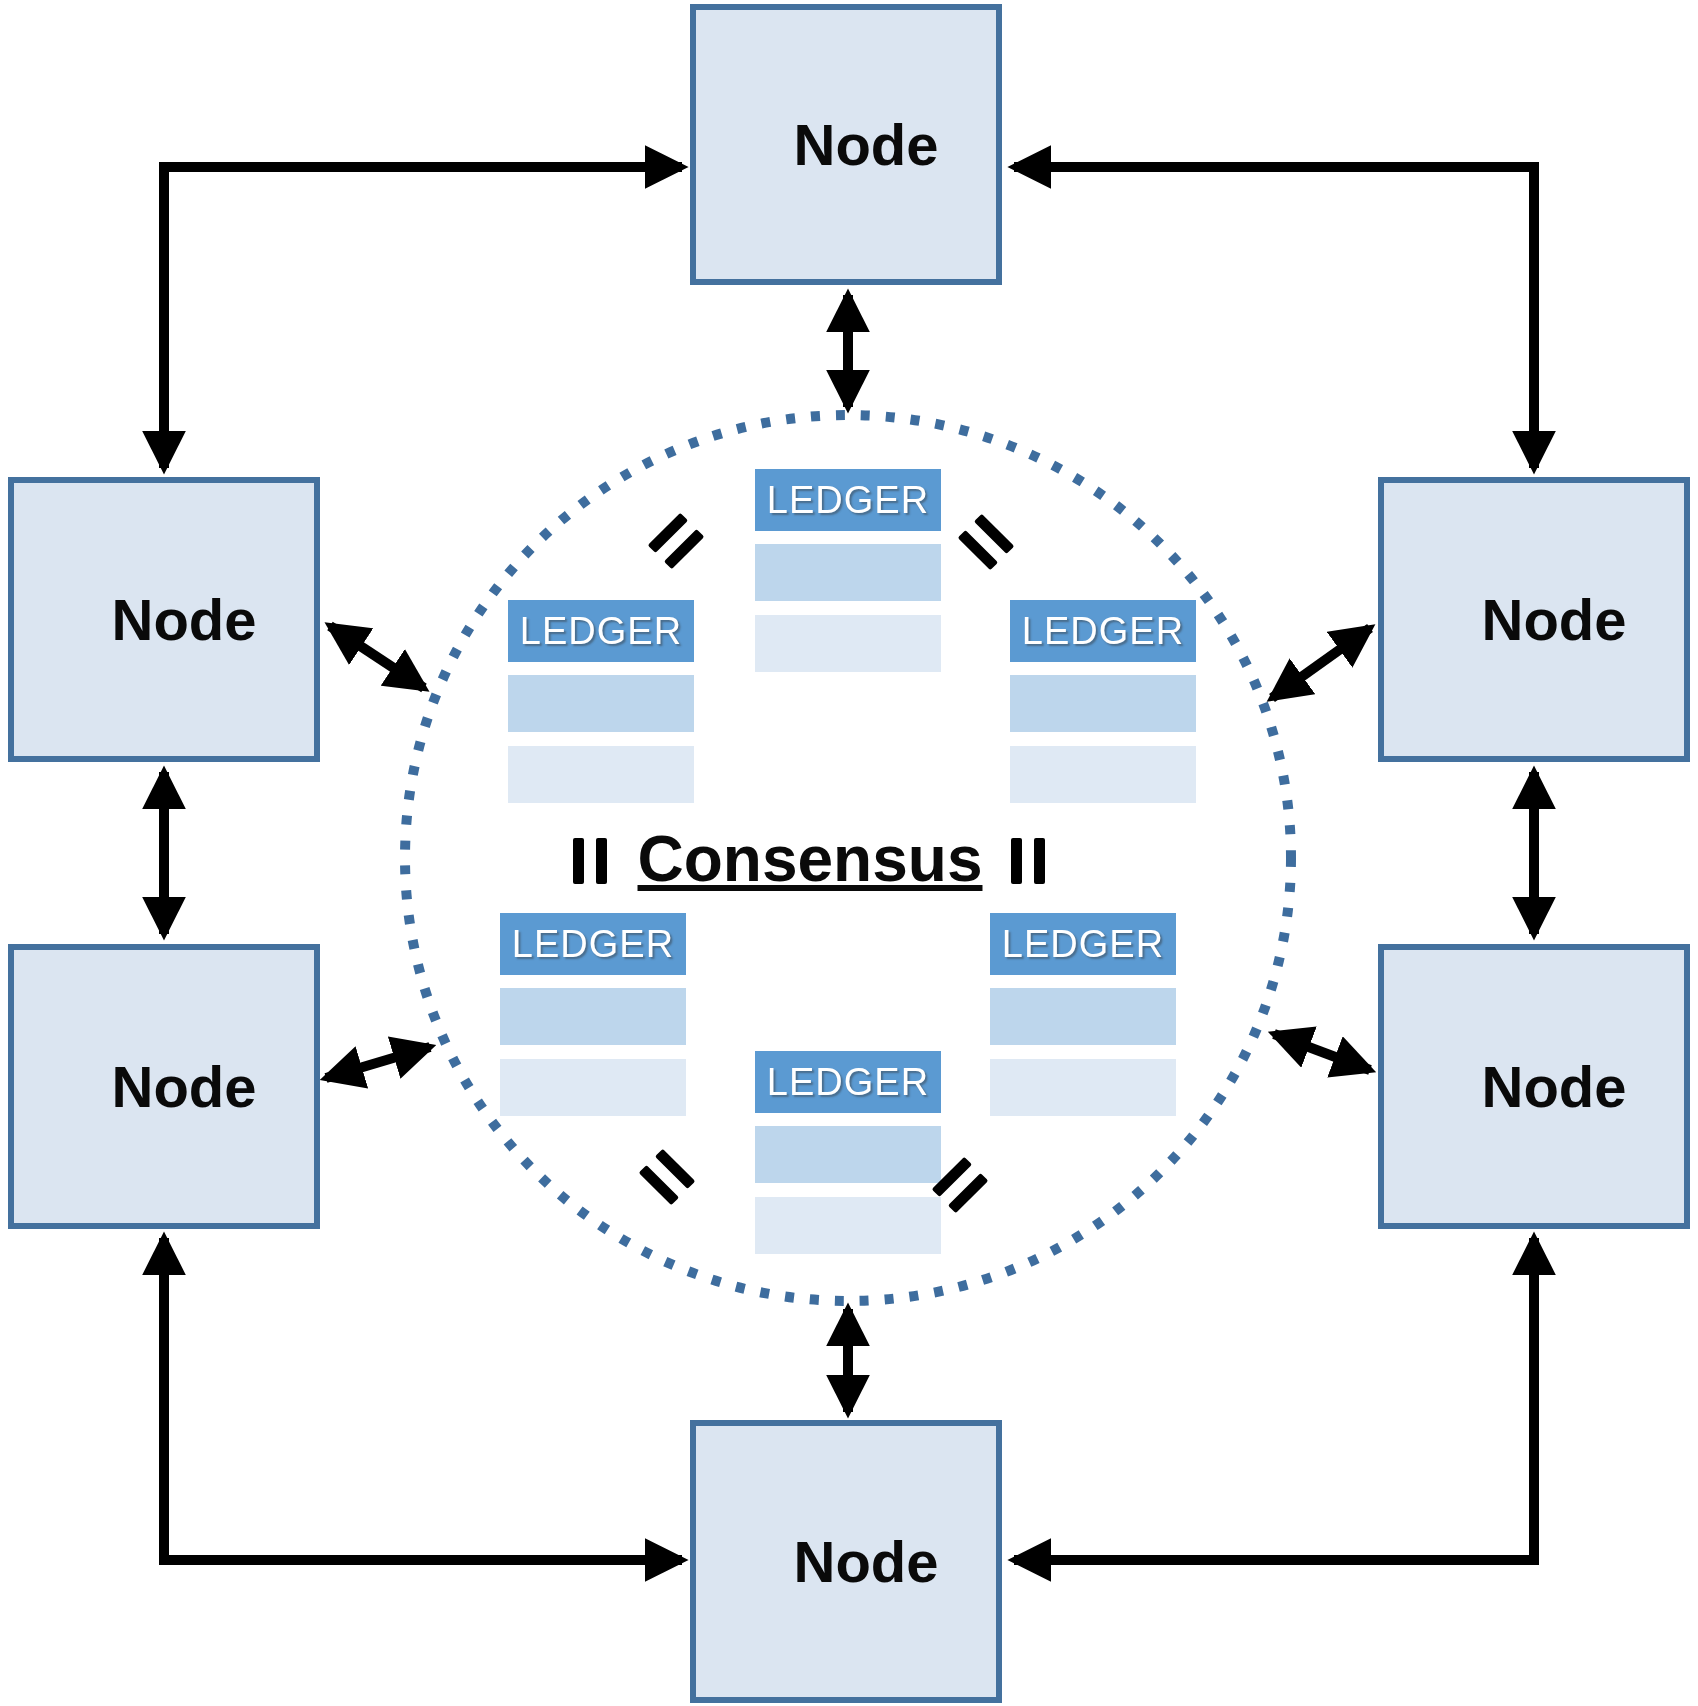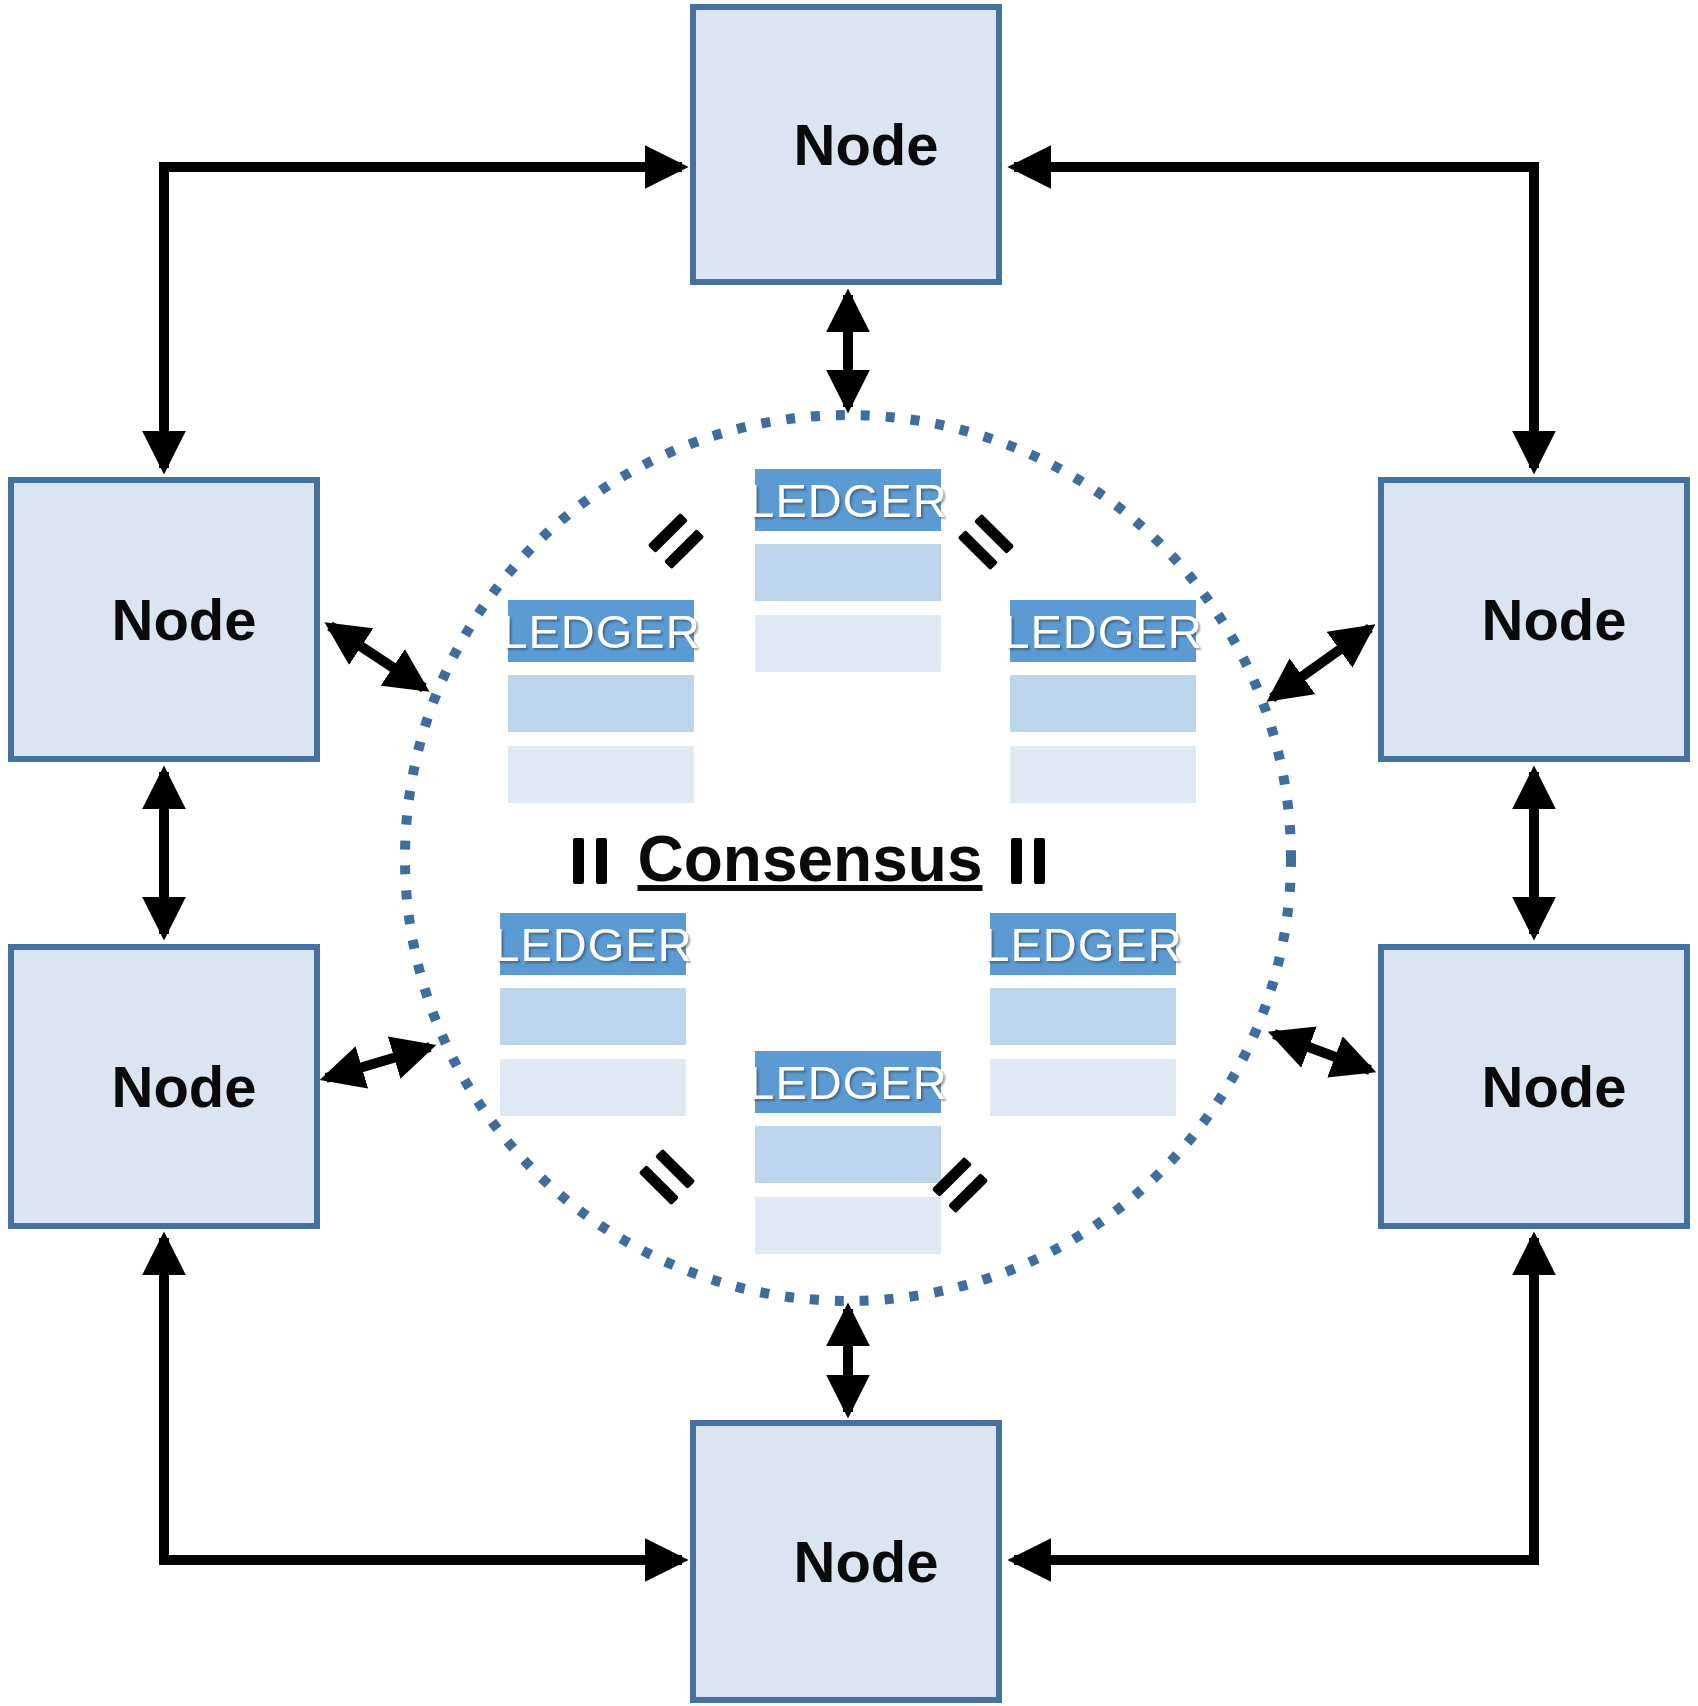--- a/index.html
+++ b/index.html
@@ -28,21 +28,21 @@
     font-weight:700;font-size:58px;color:var(--text-dark);padding-left:40px;}
   .node.top   {left:690px;top:4px;height:281px;}
   .node.lu    {left:8px;top:477px;}
   .node.ru    {left:1378px;top:477px;}
   .node.ll    {left:8px;top:944px;}
   .node.rl    {left:1378px;top:944px;}
   .node.bottom{left:690px;top:1420px;height:283px;}
 
   .ledger{position:absolute;width:186px;}
   .ledger .hdr{height:62px;background:var(--ledger-header);display:flex;align-items:center;
-    justify-content:center;color:#ffffff;font-size:47px;letter-spacing:1px;
+    justify-content:center;color:#ffffff;font-size:38px;letter-spacing:1px;
     text-shadow:2px 2px 2px rgba(50,50,50,0.45);}
   .ledger .row1{height:57px;margin-top:13px;background:var(--ledger-row-mid);}
   .ledger .row2{height:57px;margin-top:14px;background:var(--ledger-row-light);}
   .ledger.t-c{left:755px;top:469px;}
   .ledger.m-l{left:508px;top:600px;}
   .ledger.m-r{left:1010px;top:600px;}
   .ledger.l-l{left:500px;top:913px;}
   .ledger.l-r{left:990px;top:913px;}
   .ledger.b-c{left:755px;top:1051px;}
 

